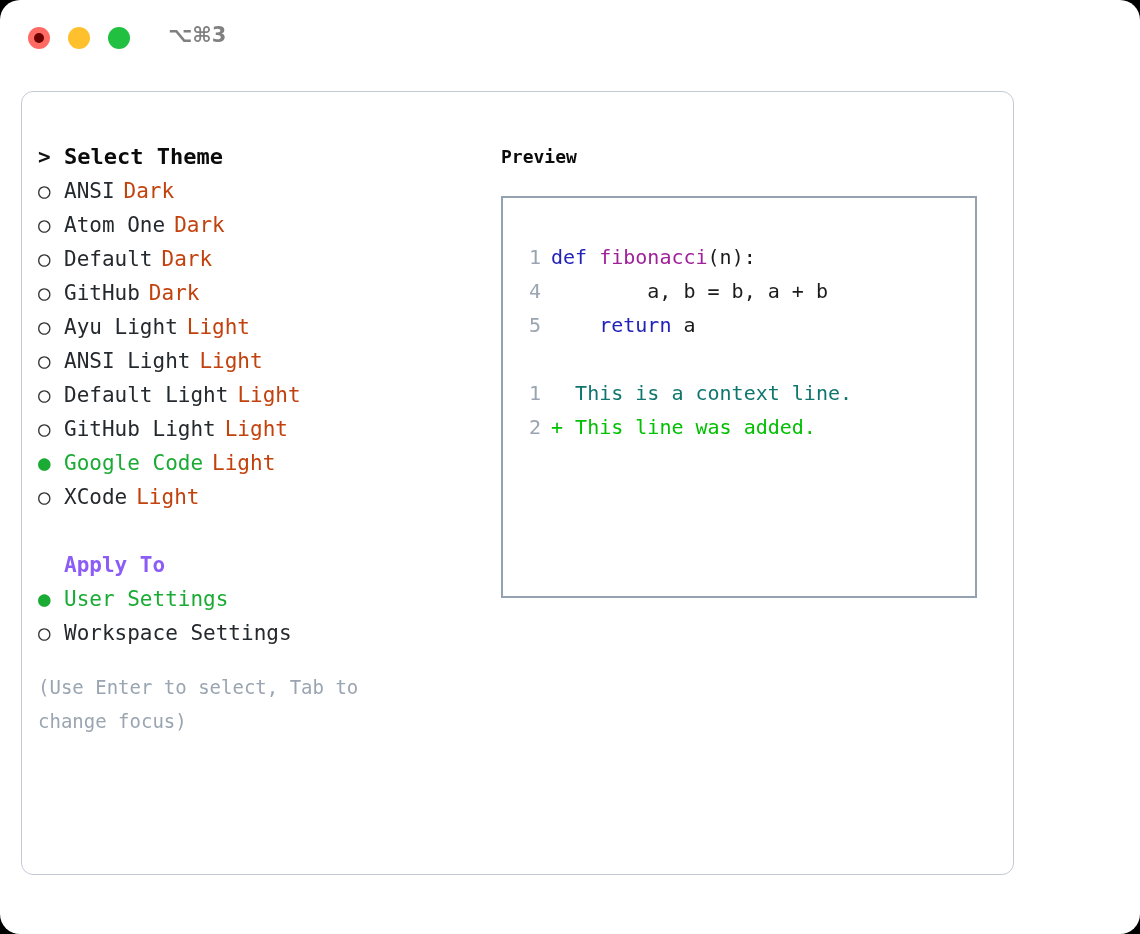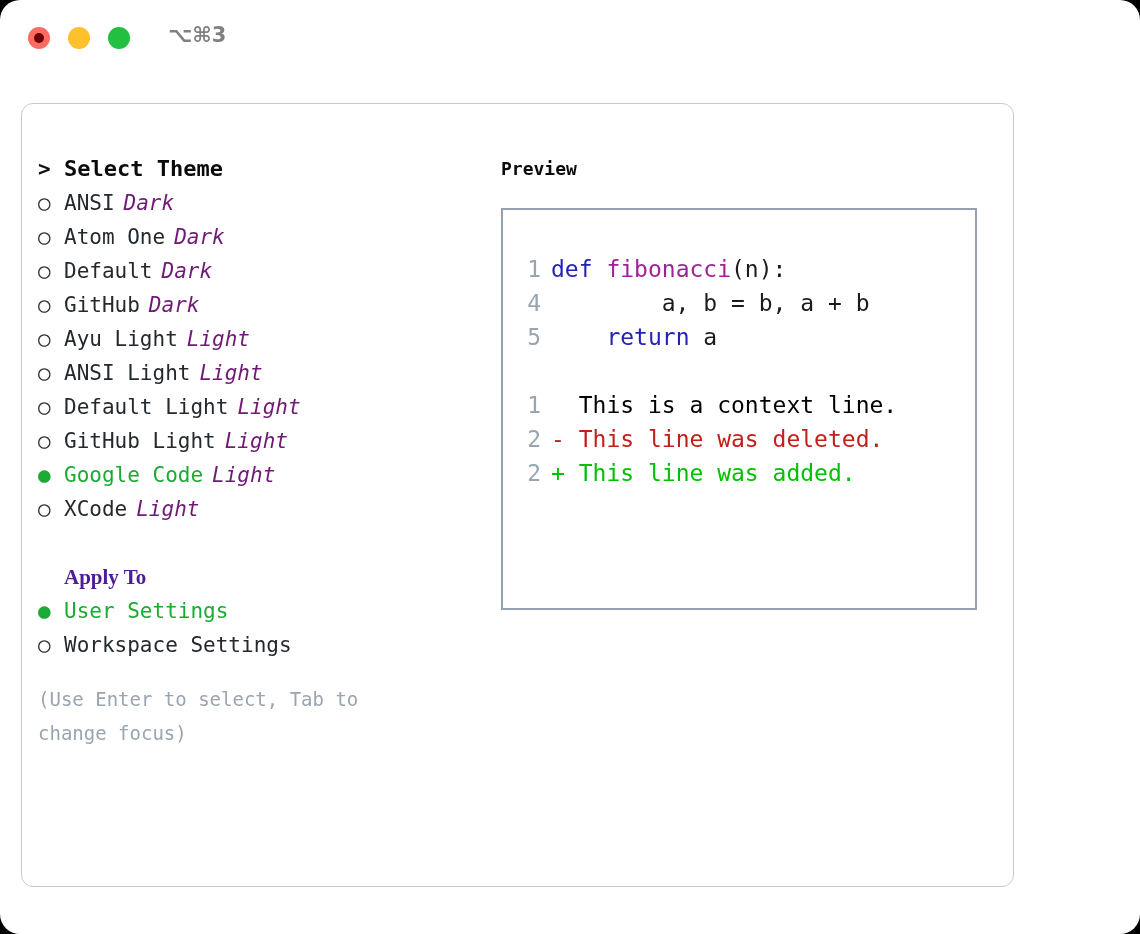--- a/index.html
+++ b/index.html
@@ -60,21 +60,21 @@
     font-weight: bold;
     color: #808080;
     letter-spacing: 0px;
     font-family: "DejaVu Sans", "Liberation Sans", sans-serif;
   }
 
   
   .panel {
     position: absolute;
     left: 21px;
-    top: 103px;
+    top: 91px;
     width: 993px;
     height: 784px;
     border: 1.5px solid #c3cad4;
     border-radius: 12px;
     box-sizing: border-box;
     background: #ffffff;
   }
 
   
   .left-col {
@@ -102,28 +102,26 @@
   .marker-on  { color: #1aab34; }
 
   .header-row {
     font-weight: bold;
     font-size: 22px;
     color: #0b0b0b;
   }
   .label-name { color: #24292e; margin-top: 8px; }
   .label-name.selected { color: #1aab34; }
   .label-variant {
-    color: #701a75;
+    color: #c2410c;
     margin-left: 9px;
-    font-style: italic;
   }
   .section-title {
     font-weight: bold;
-    color: #4c1d95;
-    font-family: Liberation Serif, serif;
+    color: #8b5cf6;
   }
   .spacer-row { height: 34px; }
 
   .hint {
     margin-top: 20px;
     font-size: 19px;
     line-height: 34px;
     color: #9aa5b1;
     width: 400px;
   }
@@ -146,40 +144,40 @@
     width: 476px;
     height: 402px;
     border: 2px solid #93a1b0;
     box-sizing: border-box;
     background: #ffffff;
     padding: 42px 0 0 0;
   }
   .code-line {
     height: 34px;
     line-height: 34px;
-    font-size: 23px;
+    font-size: 20px;
     white-space: pre;
     color: #1b1b1b;
   }
   .ln {
     display: inline-block;
     width: 48px;
     text-align: right;
     padding-right: 10px;
     color: #9aa5b1;
     box-sizing: border-box;
   }
   .blank-line { height: 34px; }
 
   .tok-kw   { color: #2222bb; }
   .tok-fn   { color: #a0209a; }
   .tok-num  { color: #0e7c7b; }
   .tok-pln  { color: #1b1b1b; }
 
-  .diff-ctx { color: #000000; text-align: center; }
+  .diff-ctx { color: #0f766e; text-align: center; }
   .diff-del { color: #c0201a; }
   .diff-add { color: #00c000; }
 </style>
 </head>
 <body>
 
 <div class="window">
 
   <div class="titlebar">
     <div class="dot dot-red"></div>
@@ -229,20 +227,19 @@
 
       <div class="preview-box">
         <div id="code-block">
             <div class="code-line"><span class="ln">1</span><span class="tok-kw">def </span><span class="tok-fn">fibonacci</span><span class="tok-pln">(n):</span></div>
             <div class="code-line"><span class="ln">4</span><span class="tok-pln">        a, b = b, a + b</span></div>
             <div class="code-line"><span class="ln">5</span><span class="tok-pln">    </span><span class="tok-kw">return</span><span class="tok-pln"> a</span></div>
           </div>
         <div class="blank-line"></div>
         <div id="diff-block">
             <div class="code-line"><span class="ln">1</span><span class="diff-ctx"> </span><span class="diff-ctx"> This is a context line.</span></div>
-            <div class="code-line"><span class="ln">2</span><span class="diff-del">-</span><span class="diff-del"> This line was deleted.</span></div>
             <div class="code-line"><span class="ln">2</span><span class="diff-add">+</span><span class="diff-add"> This line was added.</span></div>
           </div>
       </div>
     </div>
 
   </div>
 </div>
 
 </body></html>

